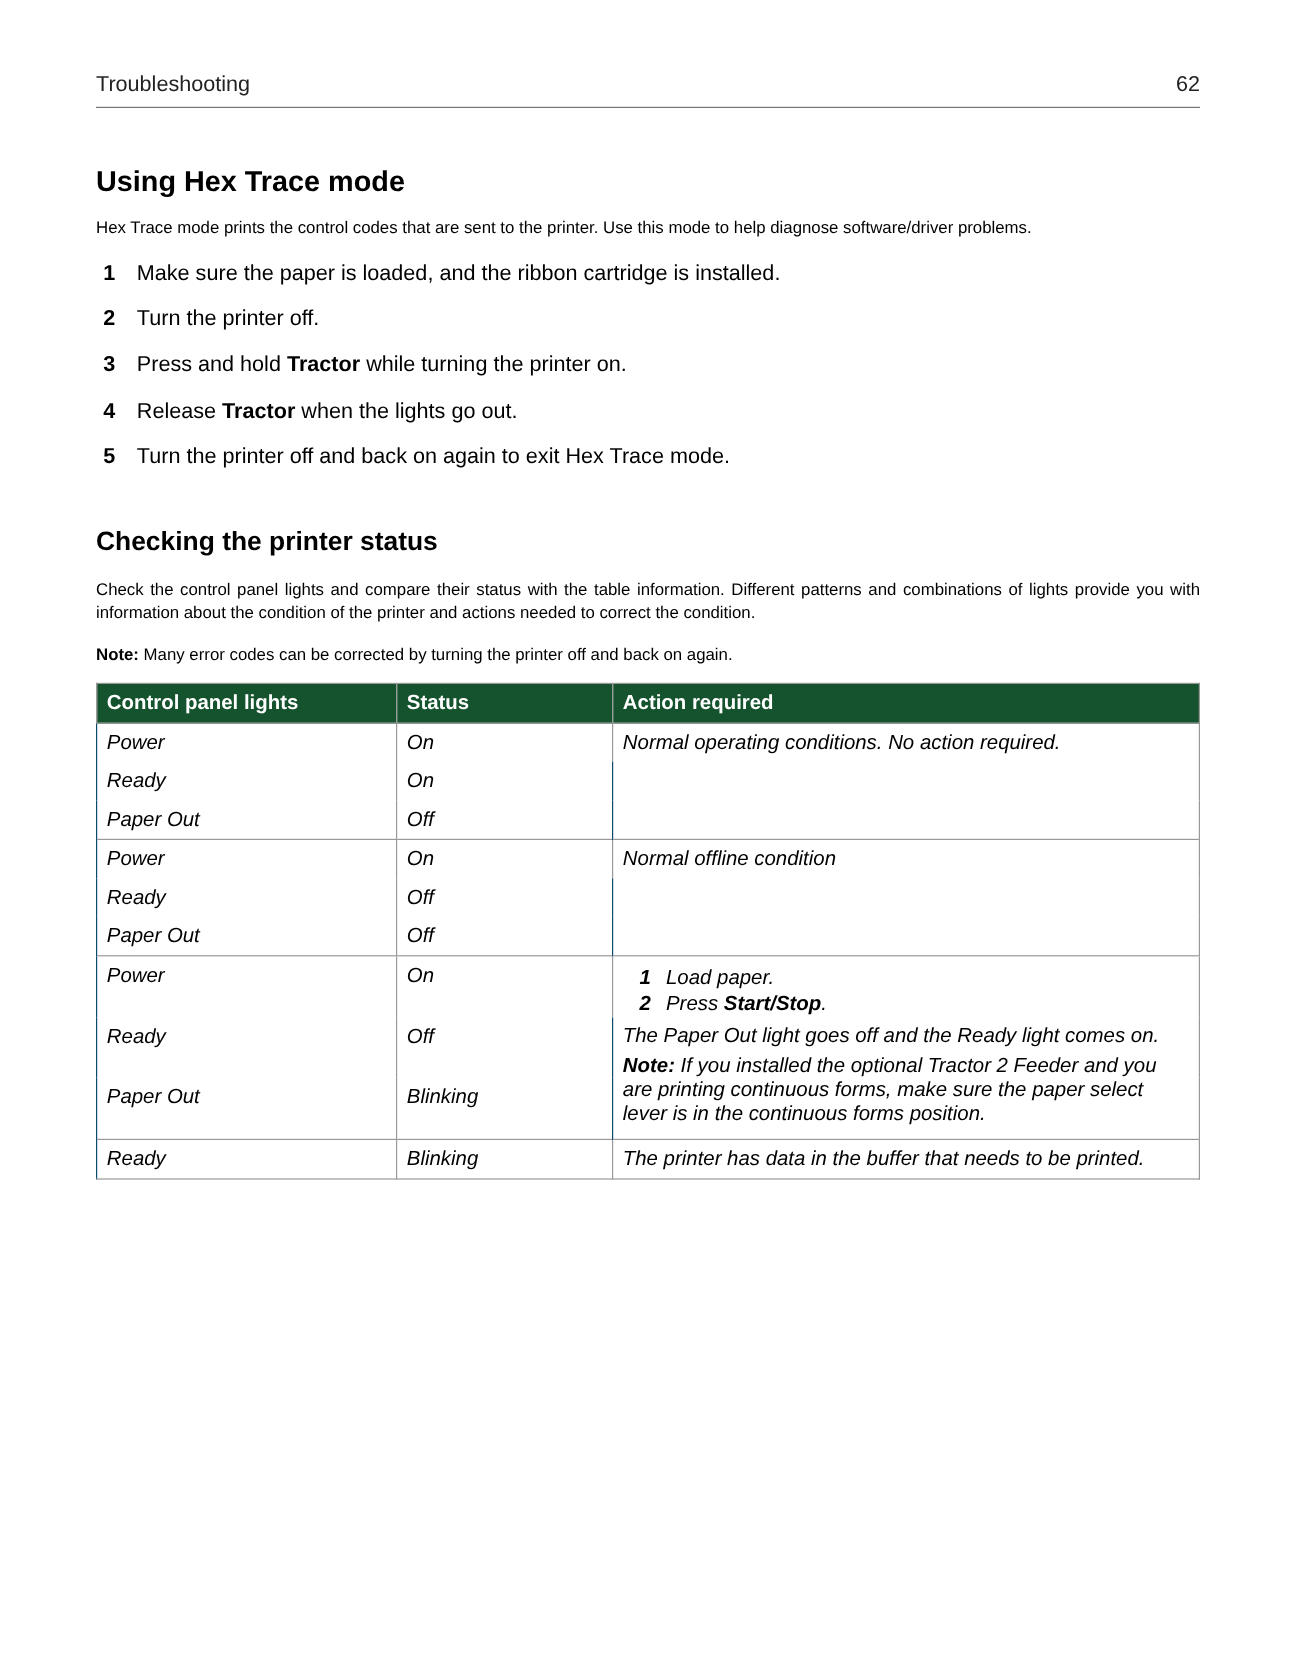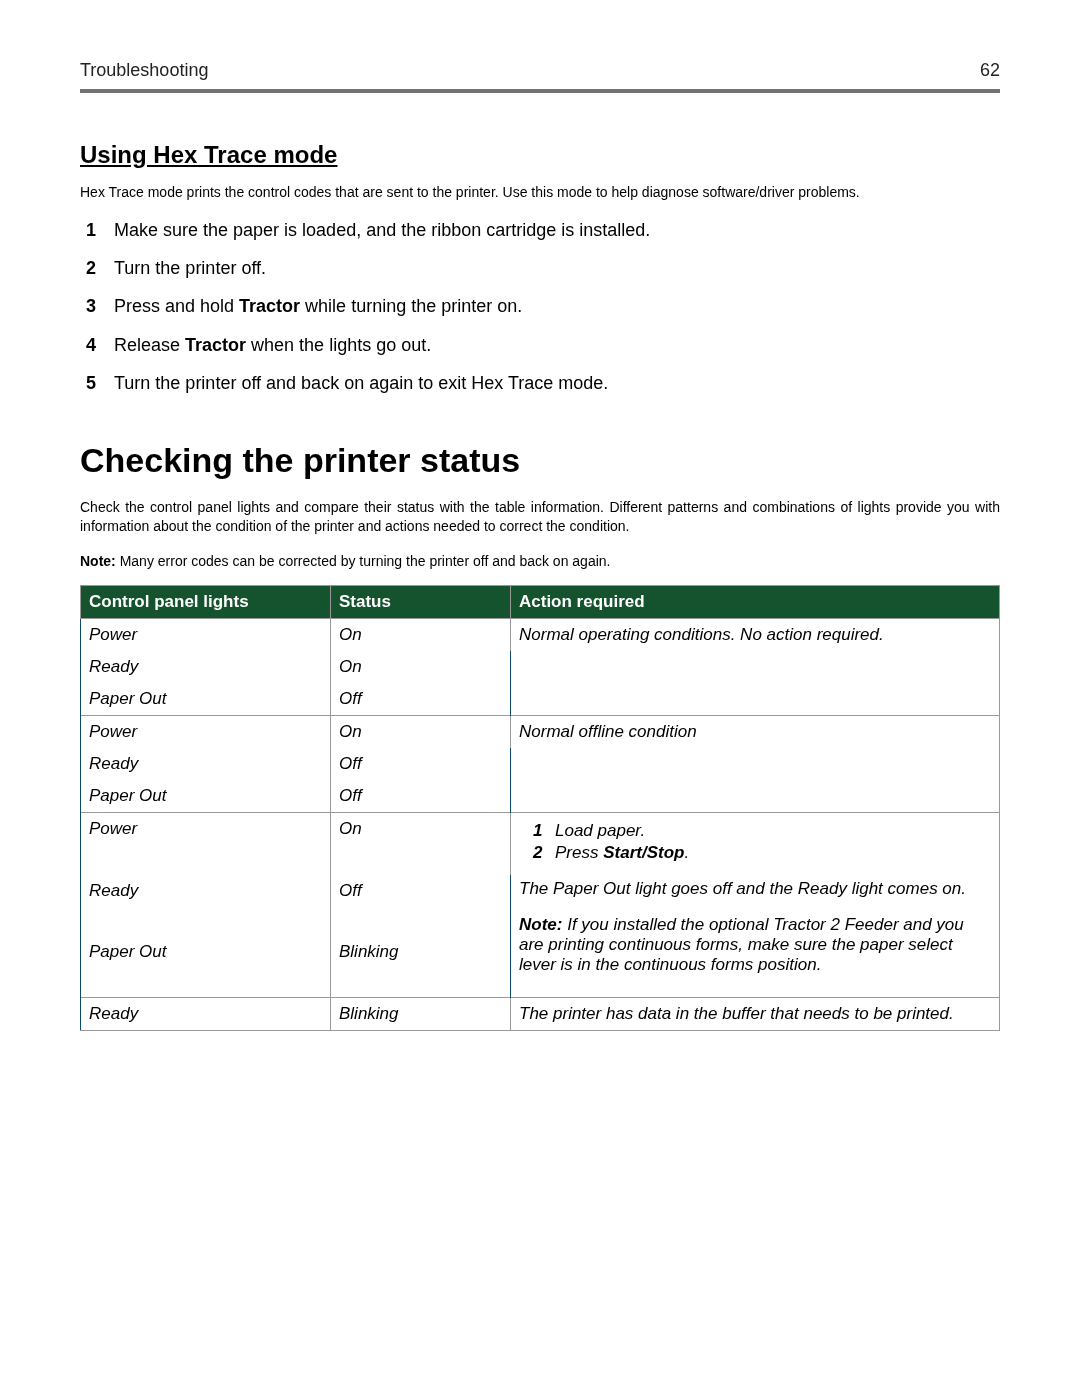--- a/index.html
+++ b/index.html
@@ -10,32 +10,31 @@
     color: #000;
   }
   .page {
     padding: 60px 80px 60px 80px;
   }
   .runhead {
     display: flex;
     justify-content: space-between;
     font-size: 18px;
     color: #222;
-    border-bottom: 4px solid #737373;
+    border-bottom: 1px solid #737373;
     padding-bottom: 8px;
     margin-bottom: 48px;
   }
   .h2 {
     font-size: 24px;
     font-weight: 700;
     margin-bottom: 14px;
-    text-decoration: underline;
   }
   .h1 {
-    font-size: 34px;
+    font-size: 22px;
     font-weight: 700;
     margin-top: 46px;
     margin-bottom: 18px;
   }
   .para {
     font-size: 14px;
     line-height: 1.35;
     margin-bottom: 16px;
     text-align: justify;
   }
@@ -106,21 +105,21 @@
     position: relative;
     padding-left: 22px;
     margin: 2px 0;
   }
   .inner-steps li::before {
     content: counter(istep);
     position: absolute;
     left: 0;
     font-weight: 700;
   }
-  .cell-para { margin: 16px 0; }
+  .cell-para { margin: 5px 0; }
 </style>
 </head>
 <body>
 
 <div class="page">
 
   <div class="runhead">
     <span>Troubleshooting</span>
     <span>62</span>
   </div>

